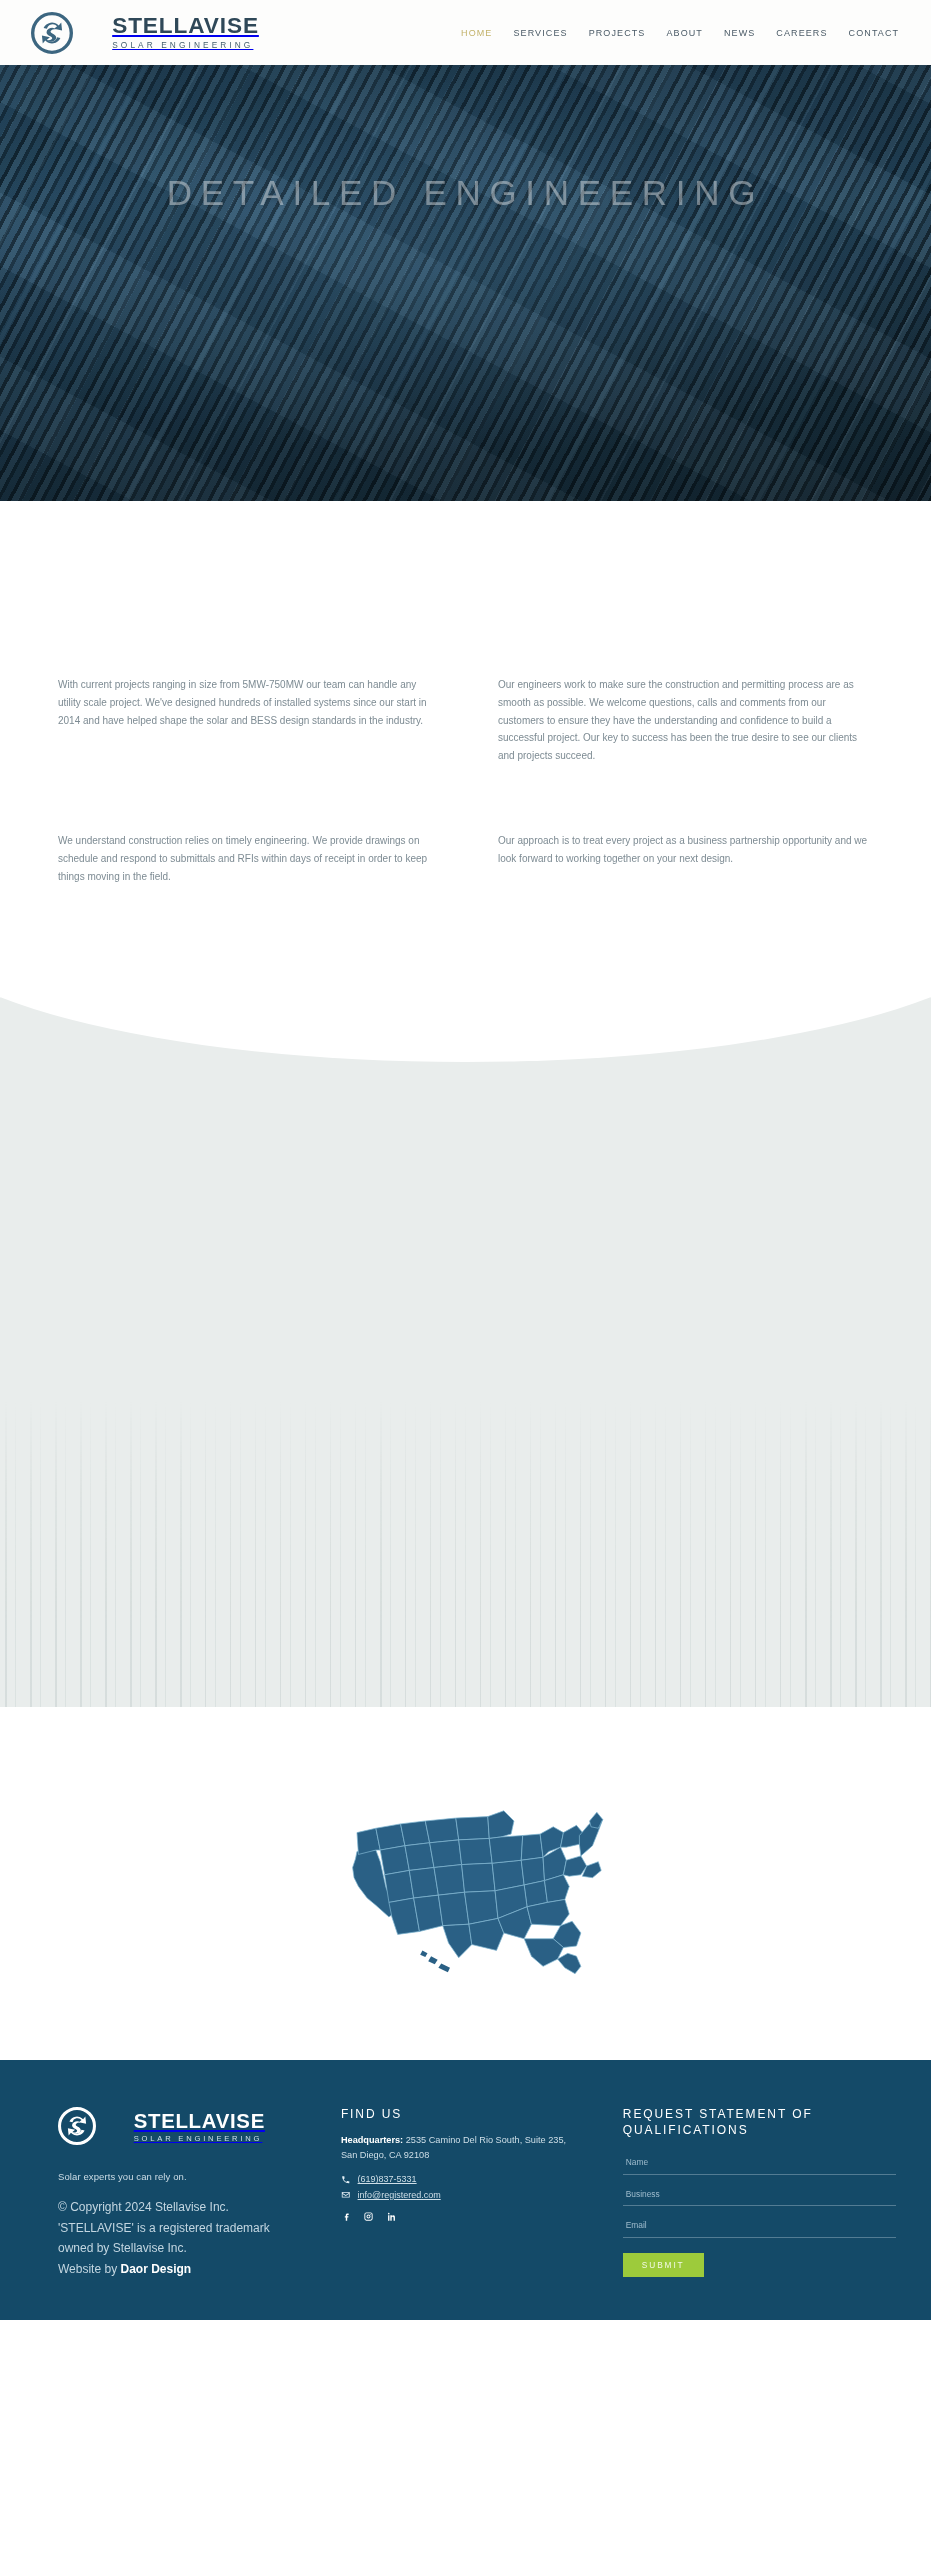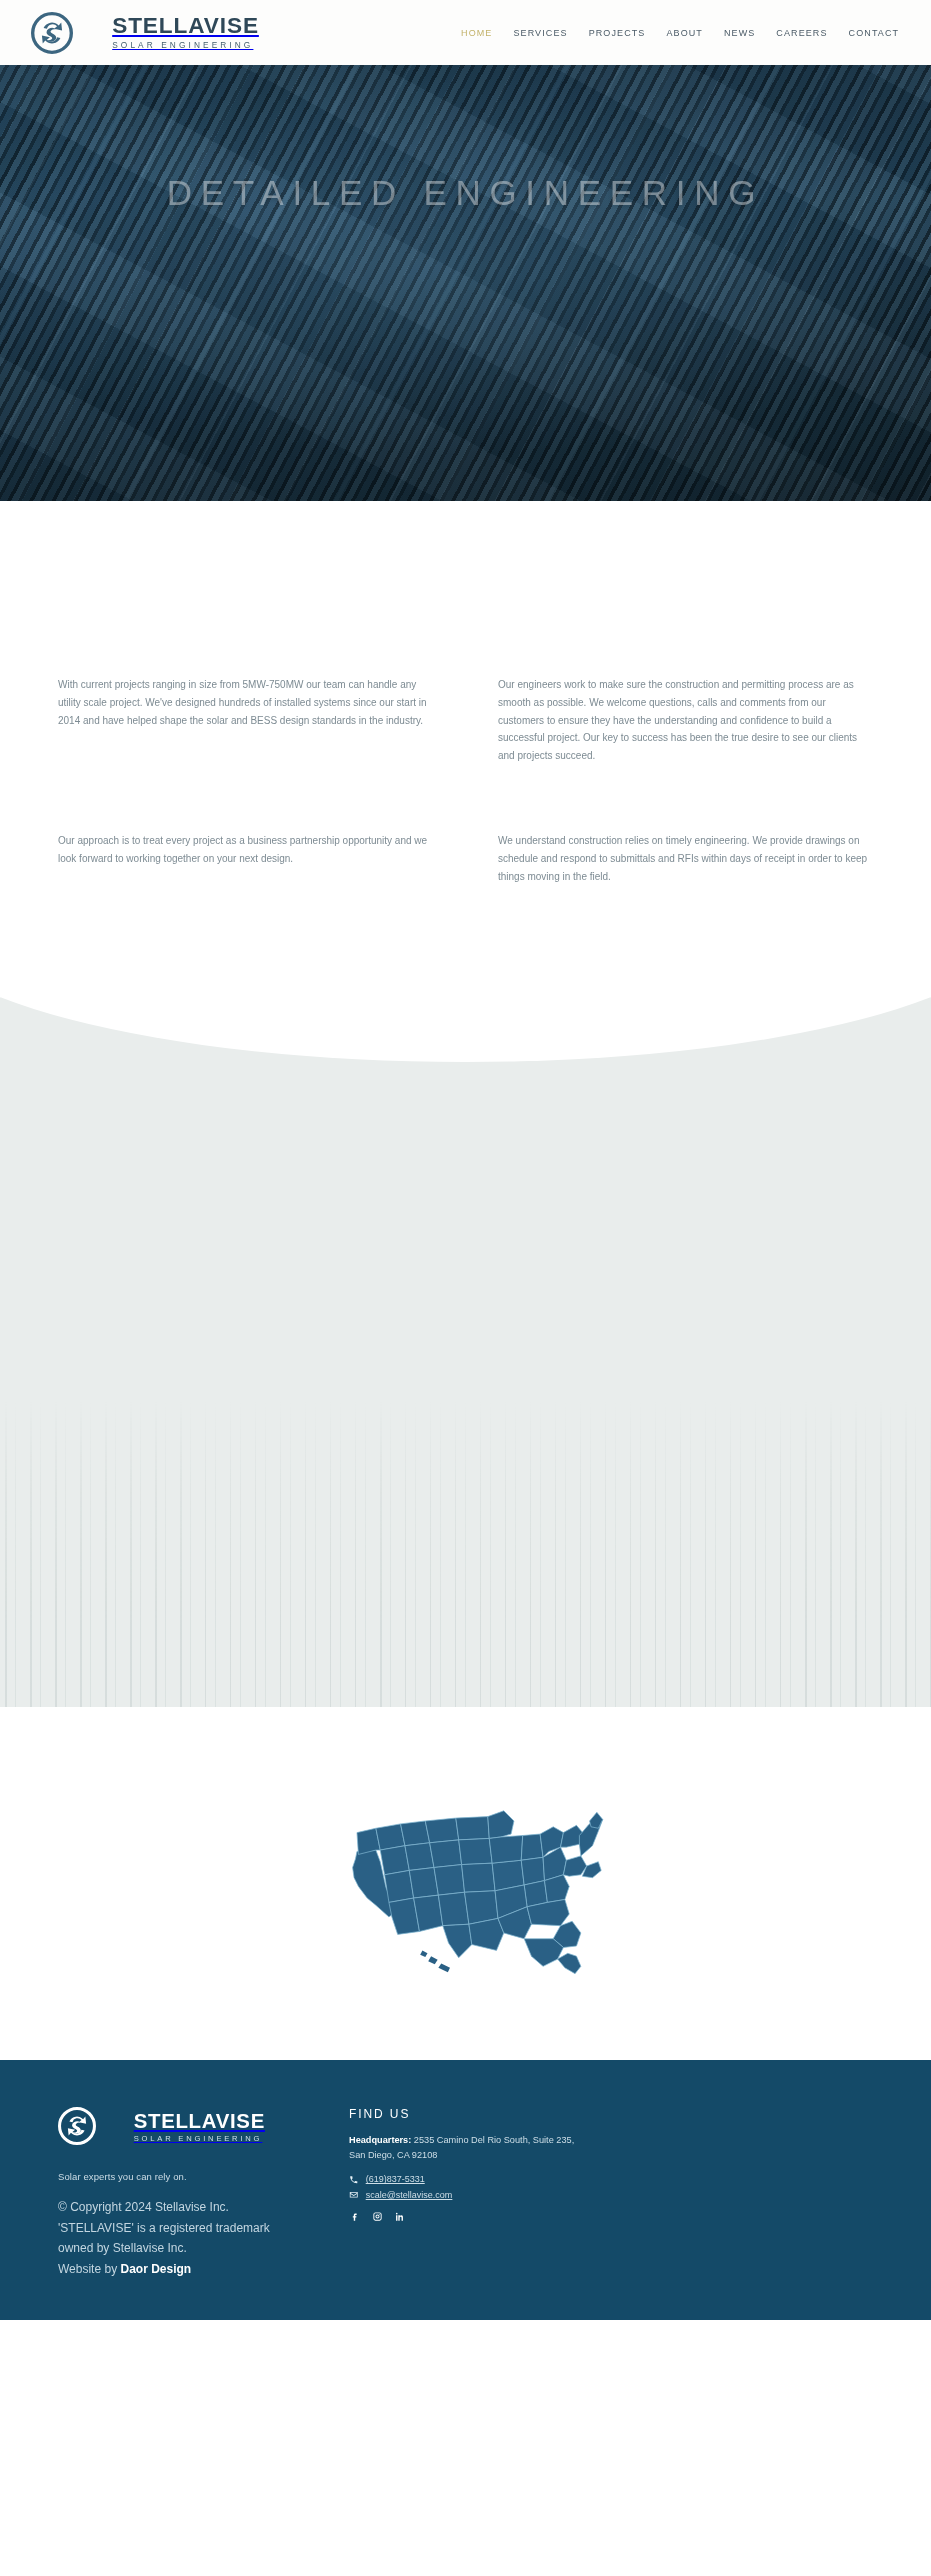--- a/index.html
+++ b/index.html
@@ -291,24 +291,24 @@
         <div class="col">
           <p class="copy">With current projects ranging in size from 5MW-750MW our team can handle any utility scale project. We've designed hundreds of installed systems since our start in 2014 and have helped shape the solar and BESS design standards in the industry.</p>
         </div>
         <div class="col">
           <p class="copy">Our engineers work to make sure the construction and permitting process are as smooth as possible. We welcome questions, calls and comments from our customers to ensure they have the understanding and confidence to build a successful project. Our key to success has been the true desire to see our clients and projects succeed.</p>
         </div>
       </div>
       <div class="row-gap"></div>
       <div class="cols">
         <div class="col">
+          <p class="copy">We understand construction relies on timely engineering. We provide drawings on schedule and respond to submittals and RFIs within days of receipt in order to keep things moving in the field.</p>
+        </div>
+        <div class="col">
           <p class="copy">Our approach is to treat every project as a business partnership opportunity and we look forward to working together on your next design.</p>
-        </div>
-        <div class="col">
-          <p class="copy">We understand construction relies on timely engineering. We provide drawings on schedule and respond to submittals and RFIs within days of receipt in order to keep things moving in the field.</p>
         </div>
       </div>
     </div>
 
     <div class="band">
       <div class="band-curve"></div>
       <div class="band-stripes"></div>
     </div>
   </section>
 
@@ -416,21 +416,21 @@
                 </svg>
             </span>
             <span>(619)837-5331</span>
           </a>
           <a class="contact-row" href="#">
             <span class="ico">
               <svg viewBox="0 0 24 24">
                   <path d="M2 5h20v14H2V5zm2 2v.4l8 5.2 8-5.2V7H4zm16 10V9.8l-8 5.2-8-5.2V17h16z"></path>
                 </svg>
             </span>
-            <span>scale@stellavise.com</span>
+            <span>info@registered.com</span>
           </a>
         </div>
 
         <div class="socials">
           <a href="#">
             <svg viewBox="0 0 24 24">
                 <path d="M14.5 8.5h2.2V5.6h-2.6c-2.4 0-3.7 1.4-3.7 3.8v1.8H8.3v3h2.1V21h3.1v-6.8h2.3l.4-3h-2.7V9.8c0-.9.3-1.3 1-1.3z"></path>
               </svg>
           </a>
           <a href="#">
@@ -439,18 +439,30 @@
               </svg>
           </a>
           <a href="#">
             <svg viewBox="0 0 24 24">
                 <path d="M4.5 9h3v12h-3V9zm1.5-5a1.8 1.8 0 1 1 0 3.6A1.8 1.8 0 0 1 6 4zM10 9h2.9v1.7h.05c.4-.75 1.4-1.55 2.9-1.55 3.1 0 3.65 2 3.65 4.6V21h-3v-5.6c0-1.35-.02-3.1-1.9-3.1-1.9 0-2.2 1.45-2.2 3v5.7h-3V9z"></path>
               </svg>
           </a>
         </div>
       </div>
 
+      <div class="fcol-form">
+        <h3 class="fhead two">
+          <span>REQUEST STATEMENT OF</span><br>
+          <span>QUALIFICATIONS</span>
+        </h3>
+        <form>
+          <input class="field" type="text" placeholder="Name" style="">
+          <input class="field" type="text" placeholder="Business" style="">
+          <input class="field" type="email" placeholder="Email" style="">
+          <button class="submit" type="submit">SUBMIT</button>
+        </form>
+      </div>
 
     </div>
   </footer>
 
 </div>
 
 
 </body></html>

